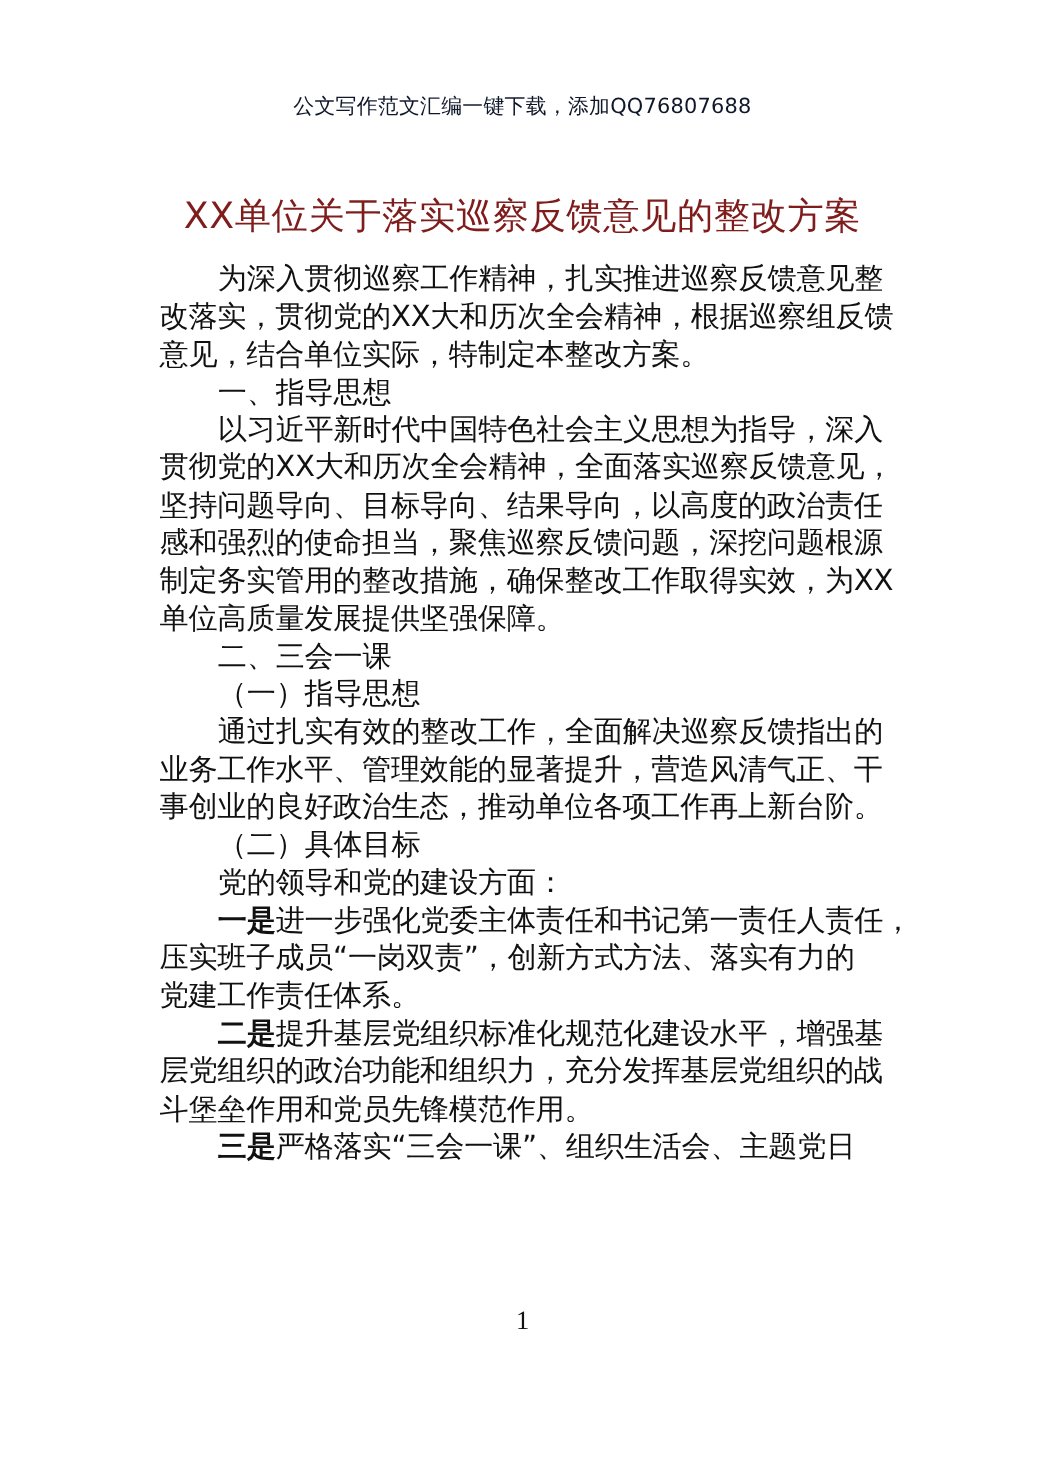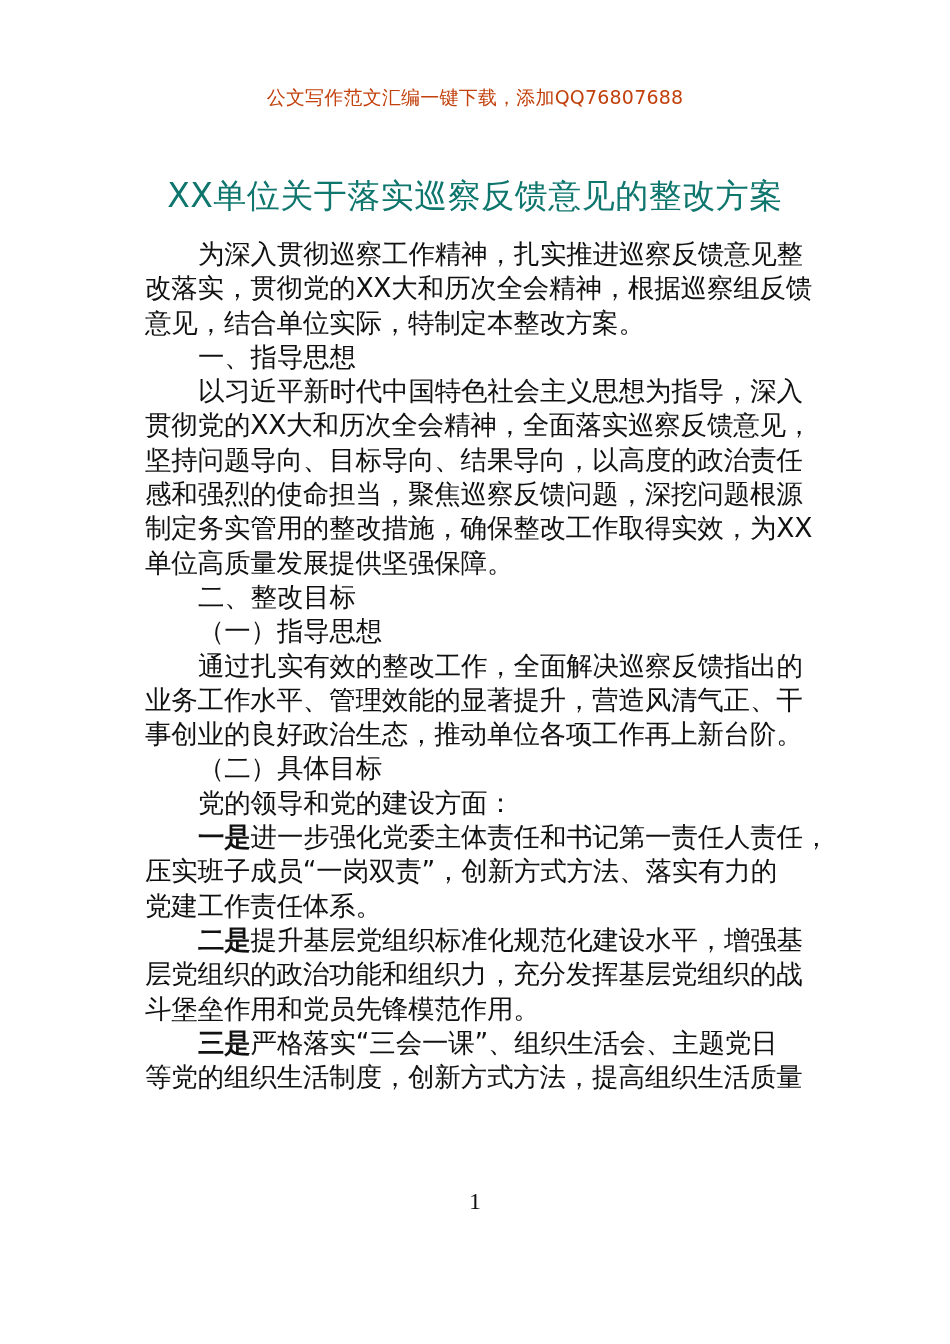--- a/index.html
+++ b/index.html
@@ -1,21 +1,21 @@
 <!DOCTYPE html>
 <html><head>
 <meta charset="utf-8">
 <style>
   html, body { margin: 0; padding: 0; background: #ffffff; }
   body { width: 950px; height: 1344px; position: relative; overflow: hidden;
          font-family: "DejaVu Sans", "Liberation Sans", sans-serif; color: #111; }
   .banner { position: absolute; top: 84px; left: 0; width: 950px; text-align: center;
-            color: #c2410c; font-size: 19px; line-height: 26px; letter-spacing: 0.2px; }
+            color: #0f172a; font-size: 19px; line-height: 26px; letter-spacing: 0.2px; }
   .title { position: absolute; top: 172px; left: 0; width: 950px; text-align: center;
-           font-size: 33px; line-height: 48px; color: #0f766e; letter-spacing: 0.5px; }
+           font-size: 33px; line-height: 48px; color: #7f1d1d; letter-spacing: 0.5px; }
   .body { position: absolute; top: 237px; left: 145px; width: 690px; }
   .line { font-size: 26.5px; line-height: 34.3px; height: 34.3px; white-space: nowrap;
           letter-spacing: -0.2px; }
   .indent { padding-left: 53px; }
   .b { font-weight: bold; text-align: right; }
   .page-num { position: absolute; top: 1188px; left: 0; width: 950px; text-align: center;
               font-family: "Liberation Serif", "DejaVu Serif", serif; font-size: 24px; color: #111; }
 </style>
 </head>
 <body>
@@ -27,30 +27,29 @@
     <div class="line indent"><span>为深入贯彻巡察工作精神，扎实推进巡察反馈意见整</span></div>
     <div class="line"><span>改落实，贯彻党的XX大和历次全会精神，根据巡察组反馈</span></div>
     <div class="line"><span>意见，结合单位实际，特制定本整改方案。</span></div>
     <div class="line indent"><span>一、指导思想</span></div>
     <div class="line indent"><span>以习近平新时代中国特色社会主义思想为指导，深入</span></div>
     <div class="line"><span>贯彻党的XX大和历次全会精神，全面落实巡察反馈意见，</span></div>
     <div class="line"><span>坚持问题导向、目标导向、结果导向，以高度的政治责任</span></div>
     <div class="line"><span>感和强烈的使命担当，聚焦巡察反馈问题，深挖问题根源</span></div>
     <div class="line"><span>制定务实管用的整改措施，确保整改工作取得实效，为XX</span></div>
     <div class="line"><span>单位高质量发展提供坚强保障。</span></div>
-    <div class="line indent"><span>二、整改目标</span></div>
+    <div class="line indent"><span>二、三会一课</span></div>
     <div class="line indent"><span>（一）指导思想</span></div>
     <div class="line indent"><span>通过扎实有效的整改工作，全面解决巡察反馈指出的</span></div>
     <div class="line"><span>业务工作水平、管理效能的显著提升，营造风清气正、干</span></div>
     <div class="line"><span>事创业的良好政治生态，推动单位各项工作再上新台阶。</span></div>
     <div class="line indent"><span>（二）具体目标</span></div>
     <div class="line indent"><span>党的领导和党的建设方面：</span></div>
     <div class="line indent"><span class="b">一是</span><span>进一步强化党委主体责任和书记第一责任人责任，</span></div>
     <div class="line"><span>压实班子成员“一岗双责”，创新方式方法、落实有力的</span></div>
     <div class="line"><span>党建工作责任体系。</span></div>
     <div class="line indent"><span class="b">二是</span><span>提升基层党组织标准化规范化建设水平，增强基</span></div>
     <div class="line"><span>层党组织的政治功能和组织力，充分发挥基层党组织的战</span></div>
     <div class="line"><span>斗堡垒作用和党员先锋模范作用。</span></div>
     <div class="line indent"><span class="b">三是</span><span>严格落实“三会一课”、组织生活会、主题党日</span></div>
-    <div class="line"><span>等党的组织生活制度，创新方式方法，提高组织生活质量</span></div>
   </div>
 
 <div class="page-num">1</div>
 
 </body></html>

